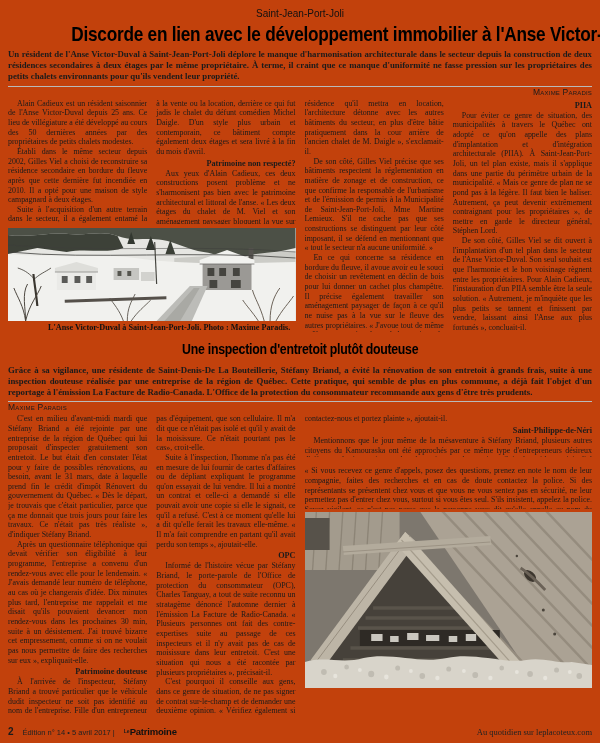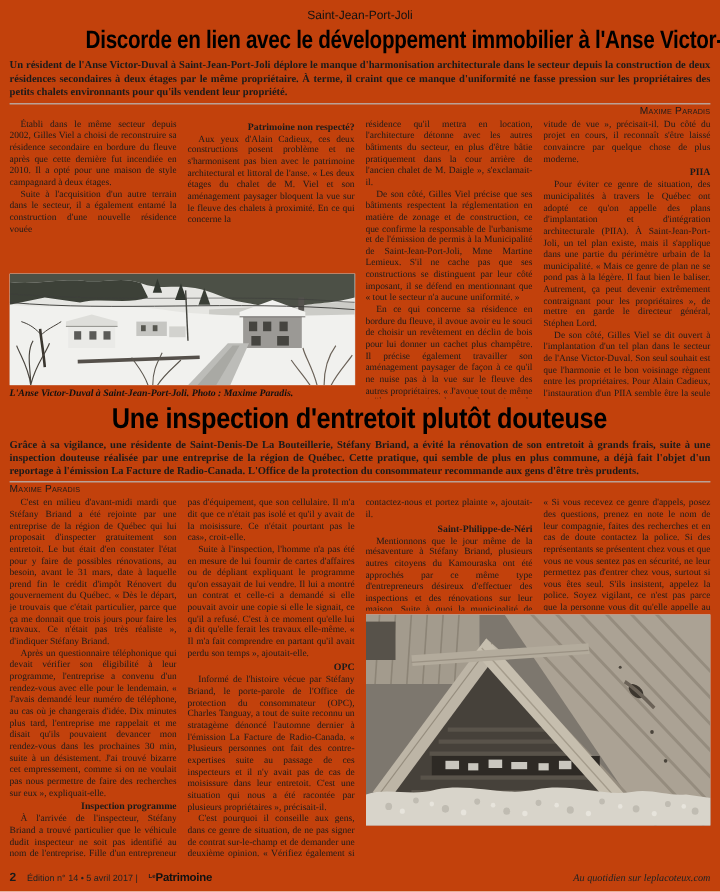--- a/index.html
+++ b/index.html
@@ -4,75 +4,77 @@
 <style>
   html,body{margin:0;padding:0;background:#fff;}
   .page{
     width:600px;height:743px;box-sizing:border-box;
     padding:8px 8px 6px;overflow:hidden;background:#c2410c;color:#1b1b1b;
     font-family:"Liberation Serif",serif;position:relative;
   }
   .kicker{text-align:center;font-family:"Liberation Sans",sans-serif;font-size:10px;line-height:12px;color:#111;}
   .headline1,.headline2{margin:0;text-align:center;font-family:"Liberation Sans",sans-serif;font-weight:bold;color:#000;}
   .headline1{font-size:21px;line-height:25px;margin:1px 0 3px;}
-  .headline2{font-size:24px;line-height:25px;margin:4px 0 3px;}
+  .headline2{font-size:14px;line-height:25px;margin:4px 0 3px;}
   .squeeze{display:inline-block;white-space:nowrap;transform:scaleX(.82);transform-origin:center;letter-spacing:-.3px;}
   .squeeze2{display:inline-block;white-space:nowrap;transform:scaleX(.88);transform-origin:center;letter-spacing:-.3px;}
   .lede{margin:0;font-weight:bold;font-size:8.8px;line-height:11.2px;text-align:justify;}
   .rule{border-top:1px solid #b9b9b9;margin:3px 0 1px;height:0;}
   .byline{font-family:"Liberation Sans",sans-serif;font-weight:normal;font-size:8.5px;line-height:9px;font-variant:small-caps;letter-spacing:.2px;}
   .byline.right{text-align:right;}
   .byline.left{text-align:left;}
   .cols{display:flex;gap:9px;}
   .half{flex:none;width:287.5px;}
   .col{flex:1;overflow:hidden;min-width:0;}
   .textrow1{height:125px;}
   .tall1{height:233px;}
-  .textrow2{height:95px;}
+  .textrow2{height:95px;flex-direction:column;}
   .tall2{height:302px;}
   .art1{margin-top:2px;}
   .art2{margin-top:2px;}
   .body-p{margin:0;text-indent:9px;font-size:7.9px;line-height:9.65px;text-align:justify;}
   .body-p.cont{text-indent:0;}
   .subhead{margin:2px 0 0;font-size:8.2px;line-height:10px;font-weight:bold;text-align:right;font-family:"Liberation Serif",serif;}
   .photo{overflow:hidden;background:#ddd;}
   .photo svg{display:block;width:100%;height:100%;}
   .photo1{height:93px;margin-top:4px;}
   .photo2{height:176px;margin-top:3px;}
-  .caption{font-size:8.2px;line-height:10px;font-weight:bold;font-style:italic;margin-top:2px;color:#111;}
+  .caption{font-size:8.2px;line-height:10px;font-weight:bold;margin-top:2px;color:#111;margin-left:40px;}
   .footer{display:flex;justify-content:space-between;align-items:baseline;margin-top:5px;font-family:"Liberation Sans",sans-serif;}
   .footer-left{display:flex;align-items:baseline;gap:9px;}
   .pageno{font-weight:bold;font-size:10px;}
   .edition{font-size:7.5px;color:#222;}
   .brand{white-space:nowrap;}
   .brand-le{font-weight:bold;font-size:5px;vertical-align:2px;}
   .brand-main{font-weight:bold;font-size:9.5px;letter-spacing:-.2px;color:#111;}
-  .footer-right{font-family:"Liberation Serif",serif;font-style:italic;font-size:8.5px;color:#222;}
+  .footer-right{font-family:"Liberation Serif",serif;font-size:8.5px;color:#222;}
 </style>
 </head>
 <body>
 
 <div class="page">
 
   <div class="kicker">Saint-Jean-Port-Joli</div>
 
   <h1 class="headline1"><span class="squeeze">Discorde en lien avec le développement immobilier à l'Anse Victor-Duval</span></h1>
 
   <p class="lede">Un résident de l'Anse Victor-Duval à Saint-Jean-Port-Joli déplore le manque d'harmonisation architecturale dans le secteur depuis la construction de deux résidences secondaires à deux étages par le même propriétaire. À terme, il craint que ce manque d'uniformité ne fasse pression sur les propriétaires des petits chalets environnants pour qu'ils vendent leur propriété.</p>
   <div class="rule"></div>
   <div class="byline right">Maxime Paradis</div>
 
   <div class="cols art1">
     <div class="half">
       <div class="cols textrow1">
         <div class="col">
+            <p class="body-p">Alain Cadieux est un résident saisonnier de l'Anse Victor-Duval depuis 25 ans. Ce lieu de villégiature a été développé au cours des 50 dernières années par des propriétaires de petits chalets modestes.</p>
             <p class="body-p">Établi dans le même secteur depuis 2002, Gilles Viel a choisi de reconstruire sa résidence secondaire en bordure du fleuve après que cette dernière fut incendiée en 2010. Il a opté pour une maison de style campagnard à deux étages.</p>
             <p class="body-p">Suite à l'acquisition d'un autre terrain dans le secteur, il a également entamé la construction d'une nouvelle résidence vouée</p>
           </div>
         <div class="col">
+            <p class="body-p cont">à la vente ou la location, derrière ce qui fut jadis le chalet du défunt comédien Michel Daigle. D'un style plus urbain et contemporain, ce bâtiment compte également deux étages et sera livré à la fin du mois d'avril.</p>
             <h3 class="subhead">Patrimoine non respecté?</h3>
             <p class="body-p">Aux yeux d'Alain Cadieux, ces deux constructions posent problème et ne s'harmonisent pas bien avec le patrimoine architectural et littoral de l'anse. « Les deux étages du chalet de M. Viel et son aménagement paysager bloquent la vue sur le fleuve des chalets à proximité. En ce qui concerne la</p>
           </div>
       </div>
       <div class="photo photo1">
         <svg viewBox="0 0 294 93" preserveAspectRatio="none">
           <rect width="294" height="93" fill="#e6e6e2"></rect>
           <polygon points="170,30 294,23 294,36 170,38" fill="#ccccc7"></polygon>
           <path d="M0,0 H294 V20 C270,26 258,24 244,28 C226,32 214,26 200,24 C184,22 172,14 158,12 C140,9 128,14 112,8 C96,2 80,8 62,6 C44,4 20,10 0,7 Z" fill="#4c5046"></path>
           <path d="M0,7 C20,10 44,4 62,6 C80,8 96,2 112,8 L118,20 C100,26 80,20 60,24 L30,20 0,26 Z" fill="#3d4138"></path>
@@ -120,40 +122,39 @@
       </div>
       <div class="caption">L'Anse Victor-Duval à Saint-Jean-Port-Joli. Photo : Maxime Paradis.</div>
     </div>
     <div class="half cols">
       <div class="col tall1">
           <p class="body-p cont">résidence qu'il mettra en location, l'architecture détonne avec les autres bâtiments du secteur, en plus d'être bâtie pratiquement dans la cour arrière de l'ancien chalet de M. Daigle », s'exclamait-il.</p>
           <p class="body-p">De son côté, Gilles Viel précise que ses bâtiments respectent la réglementation en matière de zonage et de construction, ce que confirme la responsable de l'urbanisme et de l'émission de permis à la Municipalité de Saint-Jean-Port-Joli, Mme Martine Lemieux. S'il ne cache pas que ses constructions se distinguent par leur côté imposant, il se défend en mentionnant que « tout le secteur n'a aucune uniformité. »</p>
           <p class="body-p">En ce qui concerne sa résidence en bordure du fleuve, il avoue avoir eu le souci de choisir un revêtement en déclin de bois pour lui donner un cachet plus champêtre. Il précise également travailler son aménagement paysager de façon à ce qu'il ne nuise pas à la vue sur le fleuve des autres propriétaires. « J'avoue tout de même qu'il y a au moins deux chalets qui ont la vue obstruée par ma résidence. Mais quand on a acheté en 2002, on s'était informé et personne n'avait de ser-</p>
         </div>
       <div class="col tall1">
-          <p class="body-p cont">vitude de vue », précisait-il. Du côté du projet en cours, il reconnaît s'être laissé convaincre par quelque chose de plus moderne.</p>
           <h3 class="subhead">PIIA</h3>
           <p class="body-p">Pour éviter ce genre de situation, des municipalités à travers le Québec ont adopté ce qu'on appelle des plans d'implantation et d'intégration architecturale (PIIA). À Saint-Jean-Port-Joli, un tel plan existe, mais il s'applique dans une partie du périmètre urbain de la municipalité. « Mais ce genre de plan ne se pond pas à la légère. Il faut bien le baliser. Autrement, ça peut devenir extrêmement contraignant pour les propriétaires », de mettre en garde le directeur général, Stéphen Lord.</p>
           <p class="body-p">De son côté, Gilles Viel se dit ouvert à l'implantation d'un tel plan dans le secteur de l'Anse Victor-Duval. Son seul souhait est que l'harmonie et le bon voisinage règnent entre les propriétaires. Pour Alain Cadieux, l'instauration d'un PIIA semble être la seule solution. « Autrement, je m'inquiète que les plus petits se tannent et finissent par vendre, laissant ainsi l'Anse aux plus fortunés », concluait-il.</p>
         </div>
     </div>
   </div>
 
   <h2 class="headline2"><span class="squeeze2">Une inspection d'entretoit plutôt douteuse</span></h2>
 
   <p class="lede">Grâce à sa vigilance, une résidente de Saint-Denis-De La Bouteillerie, Stéfany Briand, a évité la rénovation de son entretoit à grands frais, suite à une inspection douteuse réalisée par une entreprise de la région de Québec. Cette pratique, qui semble de plus en plus commune, a déjà fait l'objet d'un reportage à l'émission La Facture de Radio-Canada. L'Office de la protection du consommateur recommande aux gens d'être très prudents.</p>
   <div class="rule"></div>
   <div class="byline left">Maxime Paradis</div>
 
   <div class="cols art2">
     <div class="half cols">
       <div class="col tall2">
           <p class="body-p">C'est en milieu d'avant-midi mardi que Stéfany Briand a été rejointe par une entreprise de la région de Québec qui lui proposait d'inspecter gratuitement son entretoit. Le but était d'en constater l'état pour y faire de possibles rénovations, au besoin, avant le 31 mars, date à laquelle prend fin le crédit d'impôt Rénovert du gouvernement du Québec. « Dès le départ, je trouvais que c'était particulier, parce que ça me donnait que trois jours pour faire les travaux. Ce n'était pas très réaliste », d'indiquer Stéfany Briand.</p>
           <p class="body-p">Après un questionnaire téléphonique qui devait vérifier son éligibilité à leur programme, l'entreprise a convenu d'un rendez-vous avec elle pour le lendemain. « J'avais demandé leur numéro de téléphone, au cas où je changerais d'idée. Dix minutes plus tard, l'entreprise me rappelait et me disait qu'ils pouvaient devancer mon rendez-vous dans les prochaines 30 min, suite à un désistement. J'ai trouvé bizarre cet empressement, comme si on ne voulait pas nous permettre de faire des recherches sur eux », expliquait-elle.</p>
-          <h3 class="subhead">Inspection programme</h3>
+          <h3 class="subhead">Patrimoine douteuse</h3>
           <p class="body-p">À l'arrivée de l'inspecteur, Stéfany Briand a trouvé particulier que le véhicule dudit inspecteur ne soit pas identifié au nom de l'entreprise. Fille d'un entrepreneur en construction et elle-même habile en rénovation, elle a choisi d'accompagner l'homme pour l'inspection de son entretoit. « Il n'avait</p>
         </div>
       <div class="col tall2">
           <p class="body-p cont">pas d'équipement, que son cellulaire. Il m'a dit que ce n'était pas isolé et qu'il y avait de la moisissure. Ce n'était pourtant pas le cas», croit-elle.</p>
           <p class="body-p">Suite à l'inspection, l'homme n'a pas été en mesure de lui fournir de cartes d'affaires ou de dépliant expliquant le programme qu'on essayait de lui vendre. Il lui a montré un contrat et celle-ci a demandé si elle pouvait avoir une copie si elle le signait, ce qu'il a refusé. C'est à ce moment qu'elle lui a dit qu'elle ferait les travaux elle-même. « Il m'a fait comprendre en partant qu'il avait perdu son temps », ajoutait-elle.</p>
           <h3 class="subhead">OPC</h3>
           <p class="body-p">Informé de l'histoire vécue par Stéfany Briand, le porte-parole de l'Office de protection du consommateur (OPC), Charles Tanguay, a tout de suite reconnu un stratagème dénoncé l'automne dernier à l'émission La Facture de Radio-Canada. « Plusieurs personnes ont fait des contre-expertises suite au passage de ces inspecteurs et il n'y avait pas de cas de moisissure dans leur entretoit. C'est une situation qui nous a été racontée par plusieurs propriétaires », précisait-il.</p>
           <p class="body-p">C'est pourquoi il conseille aux gens, dans ce genre de situation, de ne pas signer de contrat sur-le-champ et de demander une deuxième opinion. « Vérifiez également si l'entreprise a eu des plaintes à la Régie du bâtiment ou à l'OPC. Autrement, si vous avez signé et que vous désirez annuler le contrat,</p>
         </div>
     </div>

